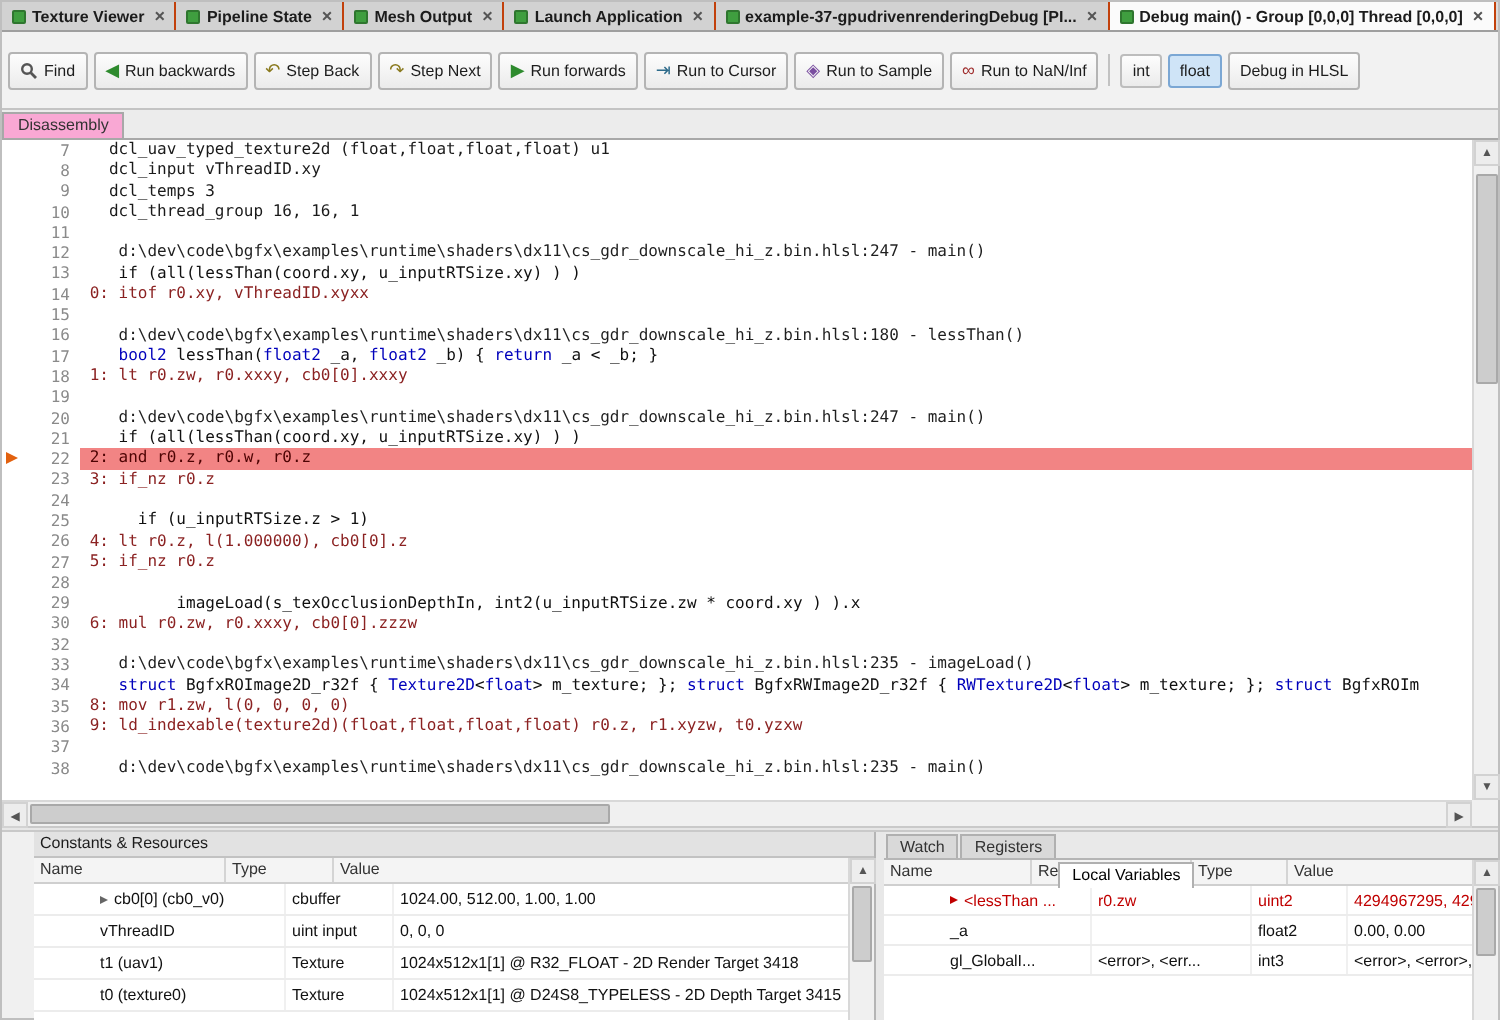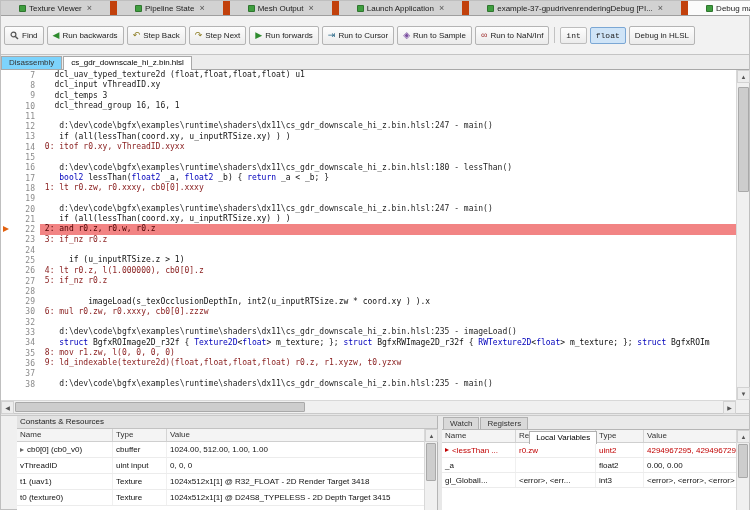--- a/index.html
+++ b/index.html
@@ -2,42 +2,42 @@
 <html><head>
 <meta charset="utf-8">
 <style>
   *{box-sizing:border-box;}
   html,body{margin:0;padding:0;width:750px;height:510px;overflow:hidden;
     font-family:"Liberation Sans",sans-serif;background:#f0f0f0;}
   #app{width:750px;height:510px;display:flex;flex-direction:column;border:1px solid #bfbfbf;}
 
   
   #tabbar{height:15px;display:flex;background:#dcdcdc;border-bottom:1px solid #9f9f9f;flex:none;}
-  .tab{display:flex;align-items:center;gap:3px;padding:0 18px;font-size:8px;color:#1c1c1c;
-    background:#d2d2d2;border-right:7px solid #c2410c;white-space:nowrap;cursor:default;}
+  .tab{display:flex;align-items:center;gap:3px;padding:0 5px;font-size:8px;color:#1c1c1c;
+    background:#d2d2d2;border-right:1px solid #c2410c;white-space:nowrap;cursor:default;font-weight:bold;}
   .tab.active{background:#fbfbfb;}
   .tab-icon{width:7px;height:7px;border-radius:1px;flex:none;border:1px solid rgba(0,0,0,.25);}
   .tab-close{font-size:9px;color:#555;margin-left:2px;line-height:1;}
 
   
   #toolbar{height:39px;display:flex;align-items:center;gap:3px;padding:0 3px;
     background:#f2f2f2;border-bottom:1px solid #c4c4c4;flex:none;}
   .tb-btn{height:19px;display:flex;align-items:center;gap:3px;padding:0 5px;font-size:8px;
     background:linear-gradient(#fdfdfd,#ebebeb);border:1px solid #b4b4b4;border-radius:2px;
     color:#1c1c1c;white-space:nowrap;font-family:inherit;}
   .tb-glyph{font-size:9px;line-height:1;display:flex;align-items:center;}
   .tb-sep{width:1px;height:16px;background:#c2c2c2;margin:0 2px;flex:none;}
   .tb-toggle{height:17px;padding:0 5px;font-size:8px;border:1px solid #bdbdbd;background:linear-gradient(#fdfdfd,#ebebeb);
-    display:flex;align-items:center;font-family:Liberation Mono, monospace;border-radius:2px;color:#1c1c1c;}
+    display:flex;align-items:center;font-family:Liberation Sans, sans-serif;border-radius:2px;color:#1c1c1c;}
   .tb-toggle.pressed{background:#cfe4f7;border:1px solid #7ba7d4;}
 
   
   #doctabs{height:15px;display:flex;align-items:flex-end;background:#ececec;border-bottom:1px solid #a8a8a8;flex:none;}
   .doc-tab{font-size:8px;padding:1px 7px 2px;border:1px solid #a8a8a8;border-bottom:none;
-    background:#7dd3fc;color:#333;margin-right:1px;white-space:nowrap;}
+    background:#f9a8d4;color:#333;margin-right:1px;white-space:nowrap;}
   .doc-tab.active{background:#ffffff;color:#000;position:relative;top:1px;padding-bottom:3px;}
 
   
   #code-region{height:343px;flex:none;display:grid;grid-template-columns:1fr 13px;grid-template-rows:330px 13px;background:#fff;}
   #code-lines{overflow:hidden;grid-column:1;grid-row:1;}
   .code-row{display:flex;height:10.3px;align-items:center;
     font-family:"DejaVu Sans Mono","Liberation Mono",monospace;font-size:8px;}
   .bp-margin{width:13px;flex:none;height:100%;position:relative;}
   .cur-marker{position:absolute;left:2px;top:1.6px;width:0;height:0;
     border-left:6px solid #e2610f;border-top:3.5px solid transparent;border-bottom:3.5px solid transparent;}
@@ -64,21 +64,21 @@
   
   #bottom{height:110px;display:flex;flex:none;margin-left:16px;}
   #constants-panel{width:421px;flex:none;background:#fff;border-right:1px solid #b5b5b5;
     display:flex;flex-direction:column;position:relative;}
   .panel-title{height:13px;background:#e2e2e2;border-bottom:1px solid #c2c2c2;font-size:8px;
     padding:1px 3px;color:#1c1c1c;flex:none;}
   .grid-header{display:flex;height:13px;background:#f4f4f4;border-bottom:1px solid #cfcfcf;
     font-size:8px;color:#333;flex:none;}
   .gh-cell{padding:1px 3px;border-right:1px solid #d4d4d4;overflow:hidden;white-space:nowrap;flex:none;}
   .gh-cell.flex{flex:1;min-width:0;}
-  .grid-row{display:flex;height:16px;align-items:stretch;font-size:8px;border-bottom:1px solid #ececec;color:#111;}
+  .grid-row{display:flex;height:16px;align-items:stretch;font-size:8px;border-bottom:1px solid #ececec;color:#111;padding-left:30px;}
   .vars .grid-row{height:15px;}
   .gr-cell{padding:0 3px;border-right:1px solid #f0f0f0;white-space:nowrap;overflow:hidden;
     display:flex;align-items:center;gap:3px;flex:none;}
   .gr-cell.flex{flex:1;min-width:0;}
   .red-row .gr-cell{color:#c00000;}
   .expander{width:0;height:0;border-left:4px solid #666;border-top:2.5px solid transparent;
     border-bottom:2.5px solid transparent;flex:none;}
   .red-row .expander{border-left-color:#c00000;}
 
   #vsplit{width:4px;background:#e8e8e8;flex:none;}
@@ -171,21 +171,20 @@
       <div class="tb-sep"></div>
       <button class="tb-toggle">int</button>
       <button class="tb-toggle pressed">float</button>
       <button class="tb-btn">
         <span class="tb-label">Debug in HLSL</span>
       </button>
     </div>
 
   <div id="doctabs">
       <div class="doc-tab">Disassembly</div>
-      <div class="doc-tab active">cs_gdr_downscale_hi_z.bin.hlsl</div>
     </div>
 
   <div id="code-region">
     <div id="code-lines">
         <div class="code-row">
           <div class="bp-margin"></div>
           <div class="line-num">7</div>
           <div class="line-content cls-decl" style="padding-left: 14.46px;"><span class="seg-p">dcl_uav_typed_texture2d (float,float,float,float) u1</span></div>
         </div>
         <div class="code-row">

